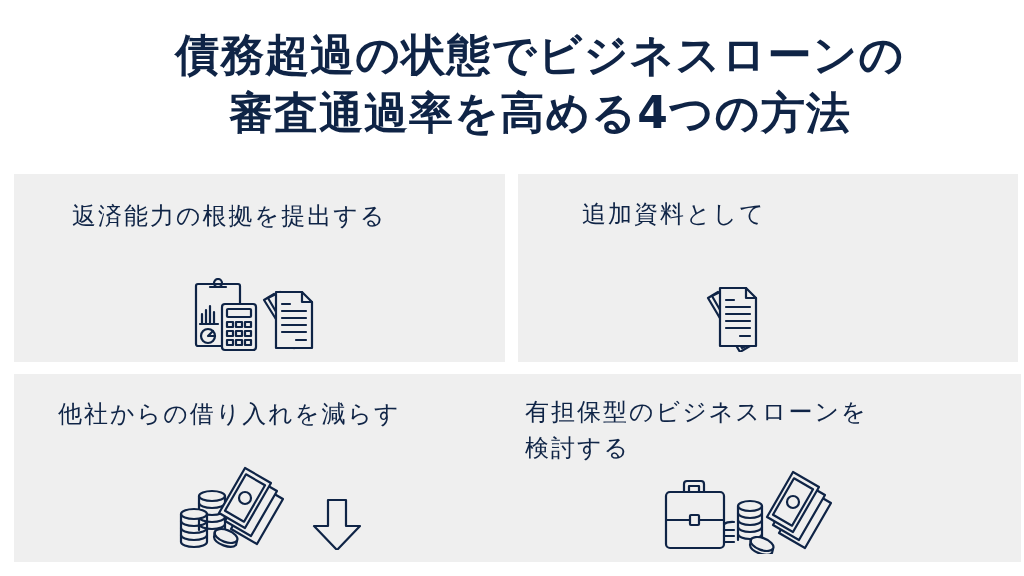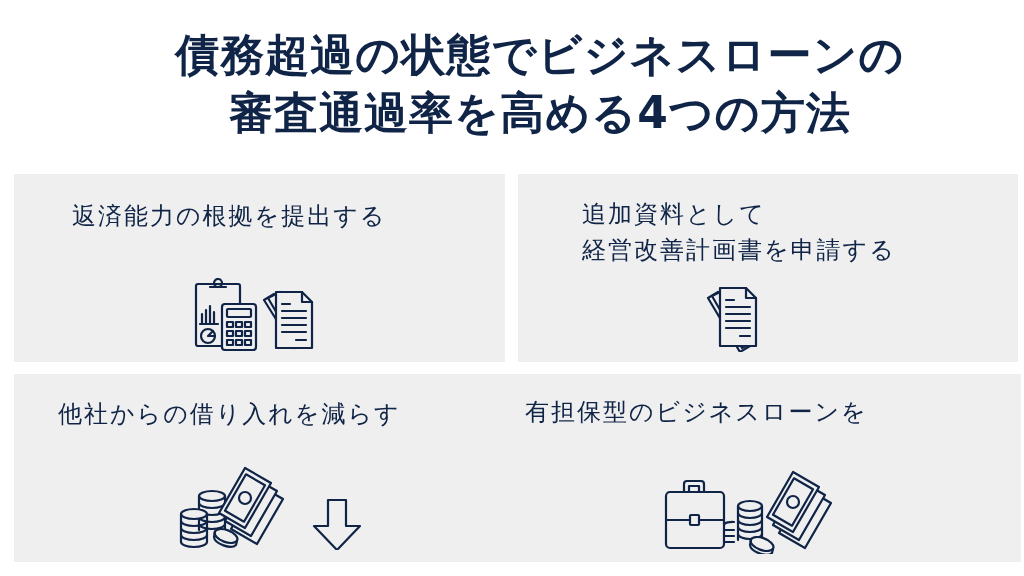--- a/index.html
+++ b/index.html
@@ -64,21 +64,20 @@
       <path d="M82 14 h26 l10 10 v46 h-36 z" style="fill:#efefef"></path>
       <path d="M108 14 v10 h10"></path>
       <path d="M88 26 h8 M88 33 h24 M88 40 h24 M88 47 h24 M88 54 h24 M102 62 h10"></path>
     </svg>
   </div>
 </div>
 
 <div class="panel p2">
   <div class="label">
     <div>追加資料として</div>
-    <div>経営改善計画書を申請する</div>
   </div>
   <div class="icon" style="left:186px; top:110px;">
     <svg width="64" height="68" viewBox="0 0 64 68">
       <path d="M4 14 l10 -6 l32 54 l-10 6 z" style="fill:#efefef"></path>
       <path d="M8 12 l12 -6 l30 52 l-12 6 z" style="fill:#efefef"></path>
       <path d="M16 4 h26 l10 10 v48 h-36 z" style="fill:#efefef"></path>
       <path d="M42 4 v10 h10"></path>
       <path d="M22 16 h8 M22 23 h24 M22 30 h24 M22 37 h24 M22 44 h24 M36 52 h10"></path>
     </svg>
   </div>
@@ -111,20 +110,21 @@
       </g>
 
       <path d="M162 34 h18 v26 h14 l-23 24 l-23 -24 h14 z"></path>
     </svg>
   </div>
 </div>
 
 <div class="panel p4">
   <div class="label">
     <div>有担保型のビジネスローンを</div>
+    <div>検討する</div>
   </div>
   <div class="icon" style="left:168px; top:96px;">
     <svg width="180" height="84" viewBox="0 0 180 84">
 
       <g>
         <path d="M22 22 v-8 a3 3 0 0 1 3 -3 h14 a3 3 0 0 1 3 3 v8"></path>
         <path d="M27 22 v-6 h10 v6"></path>
         <rect x="4" y="22" width="58" height="56" rx="4" style="fill:#efefef"></rect>
         <path d="M4 50 h58"></path>
         <rect x="28" y="45" width="9" height="10" rx="1" style="fill:#efefef"></rect>

